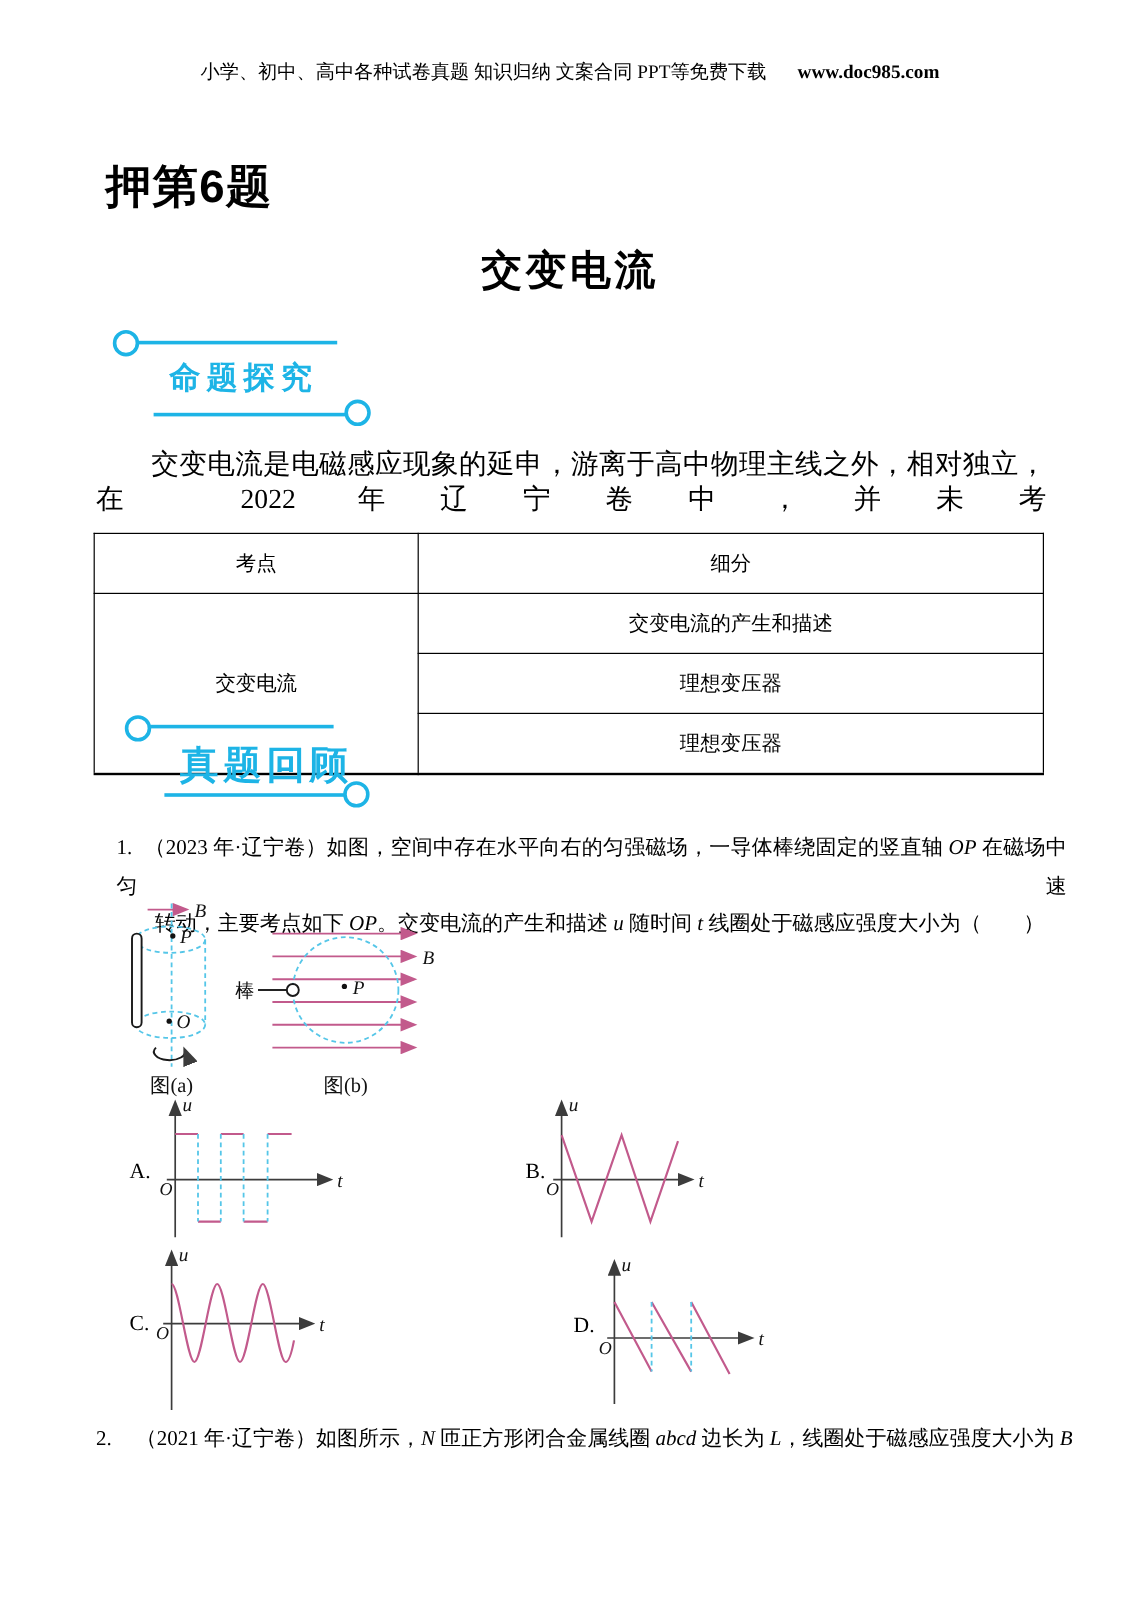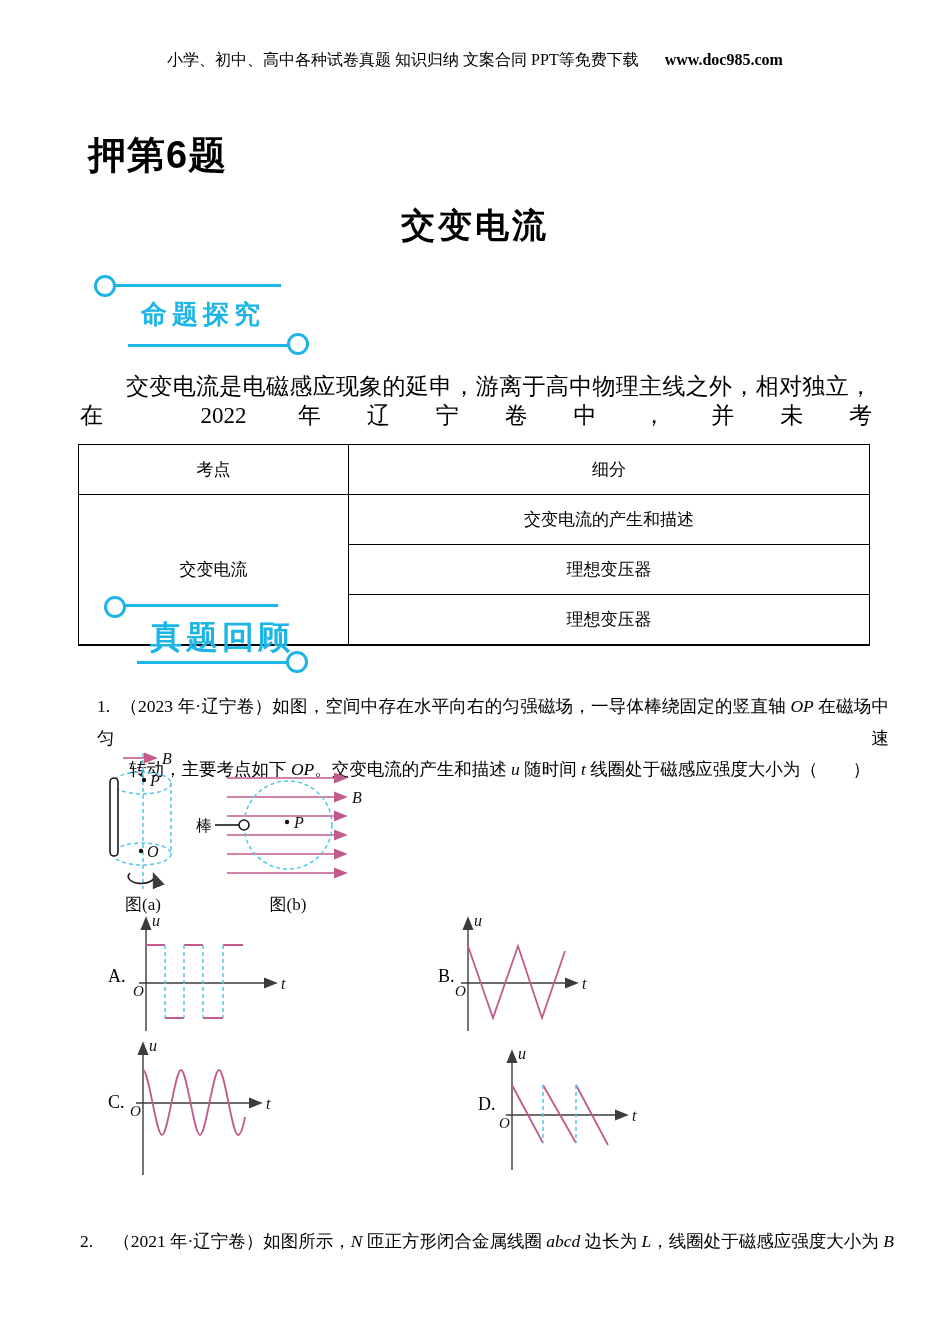--- a/index.html
+++ b/index.html
@@ -193,17 +193,17 @@
   <svg class="graphsvg" style="left:490px;top:1040px;" width="150" height="140" viewBox="0 0 150 140">
     <line x1="22" y1="130" x2="22" y2="12" class="axis" marker-end="url(#ad)"></line>
     <line x1="16" y1="75" x2="136" y2="75" class="axis" marker-end="url(#ad)"></line>
     <text x="28" y="19" class="svgit">u</text>
     <text x="142" y="81" class="svgit">t</text>
     <text x="9" y="88" class="svgit-sm">O</text>
     <path d="M22,45 L53,103 M53,45 L86,103 M86,45 L118,105" class="wave"></path>
     <path d="M53,45 V103 M86,45 V103" class="cyandash"></path>
   </svg>
 
-  <div class="qblock" style="left:80px;top:1183px;width:820px;margin-top:43px;">
+  <div class="qblock" style="left:80px;top:1183px;width:820px;">
     <span class="qnum2">2.</span><span>（2021 年·辽宁卷）如图所示，</span><i>N</i><span> 匝正方形闭合金属线圈 </span><i>abcd</i><span> 边长为 </span><i>L</i><span>，线圈处于磁感应强度大小为 </span><i>B</i>
   </div>
 
 </div>
 
 </body></html>

